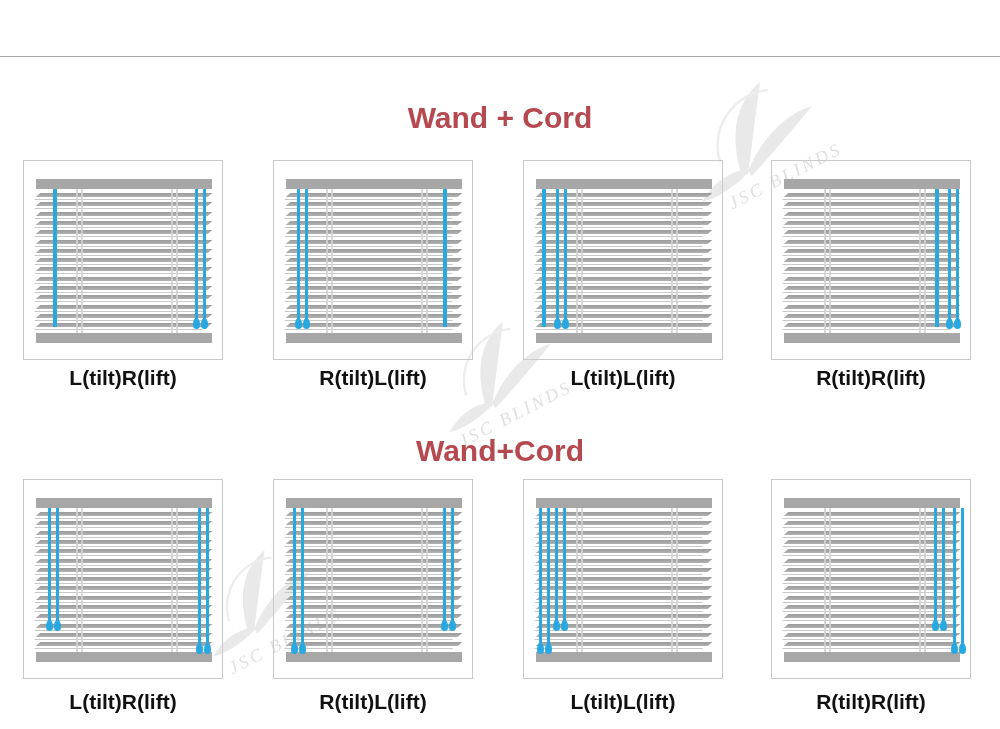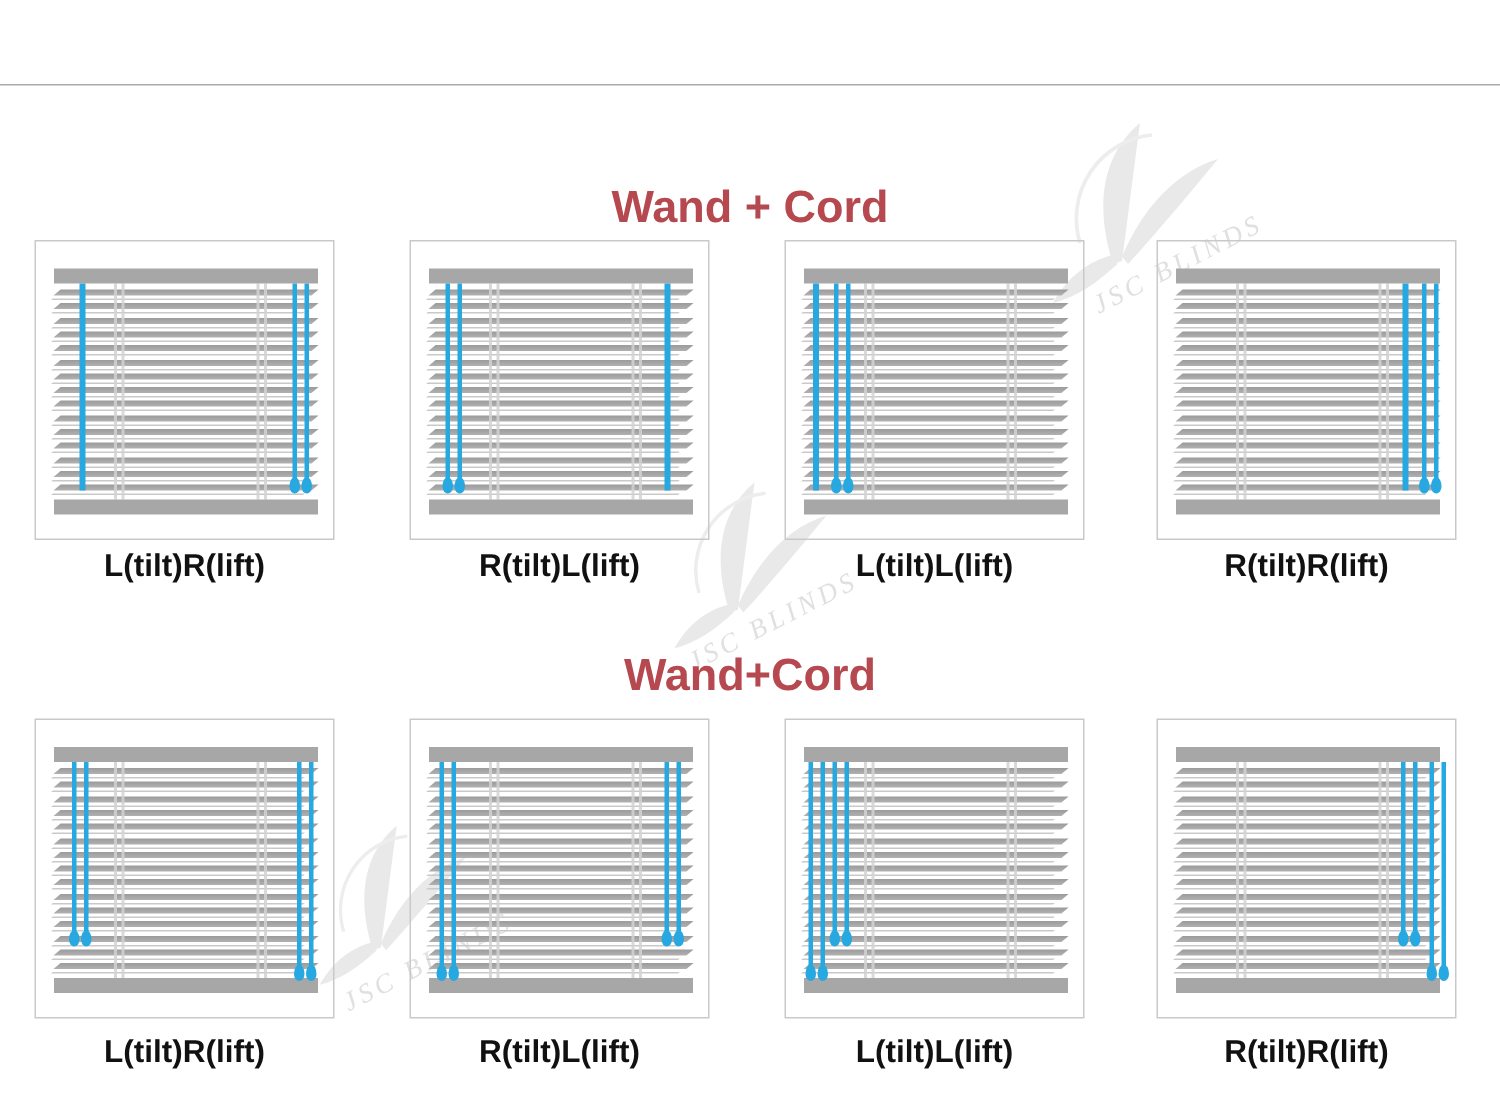--- a/index.html
+++ b/index.html
@@ -7,21 +7,21 @@
               font-family:"Liberation Sans", sans-serif; }
   .page { position:relative; width:1000px; height:729px; background:#fff; }
 
   
   .page-title { position:absolute; left:40px; top:18px; font-size:26px; font-weight:bold;
                 color:#b5494f; letter-spacing:0.5px; }
   .title-rule { position:absolute; left:0; top:56px; width:1000px; height:1px; background:#a9a9a9; }
 
   .section-heading { position:absolute; left:0; width:1000px; text-align:center;
                      font-size:30px; font-weight:bold; color:#b5494f; }
-  #heading-0 { top:122px; }
+  #heading-0 { top:101px; }
   #heading-1 { top:434px; }
 
   
   .wm-layer { position:absolute; inset:0; z-index:0; pointer-events:none; }
   .wm { position:absolute; }
   .wm-text { position:absolute; font-family:"Liberation Serif", serif; font-style:italic;
              font-size:18px; letter-spacing:3px; color:#e0e0e0; white-space:nowrap;
              transform:rotate(-27deg); transform-origin:left center; }
 
   

